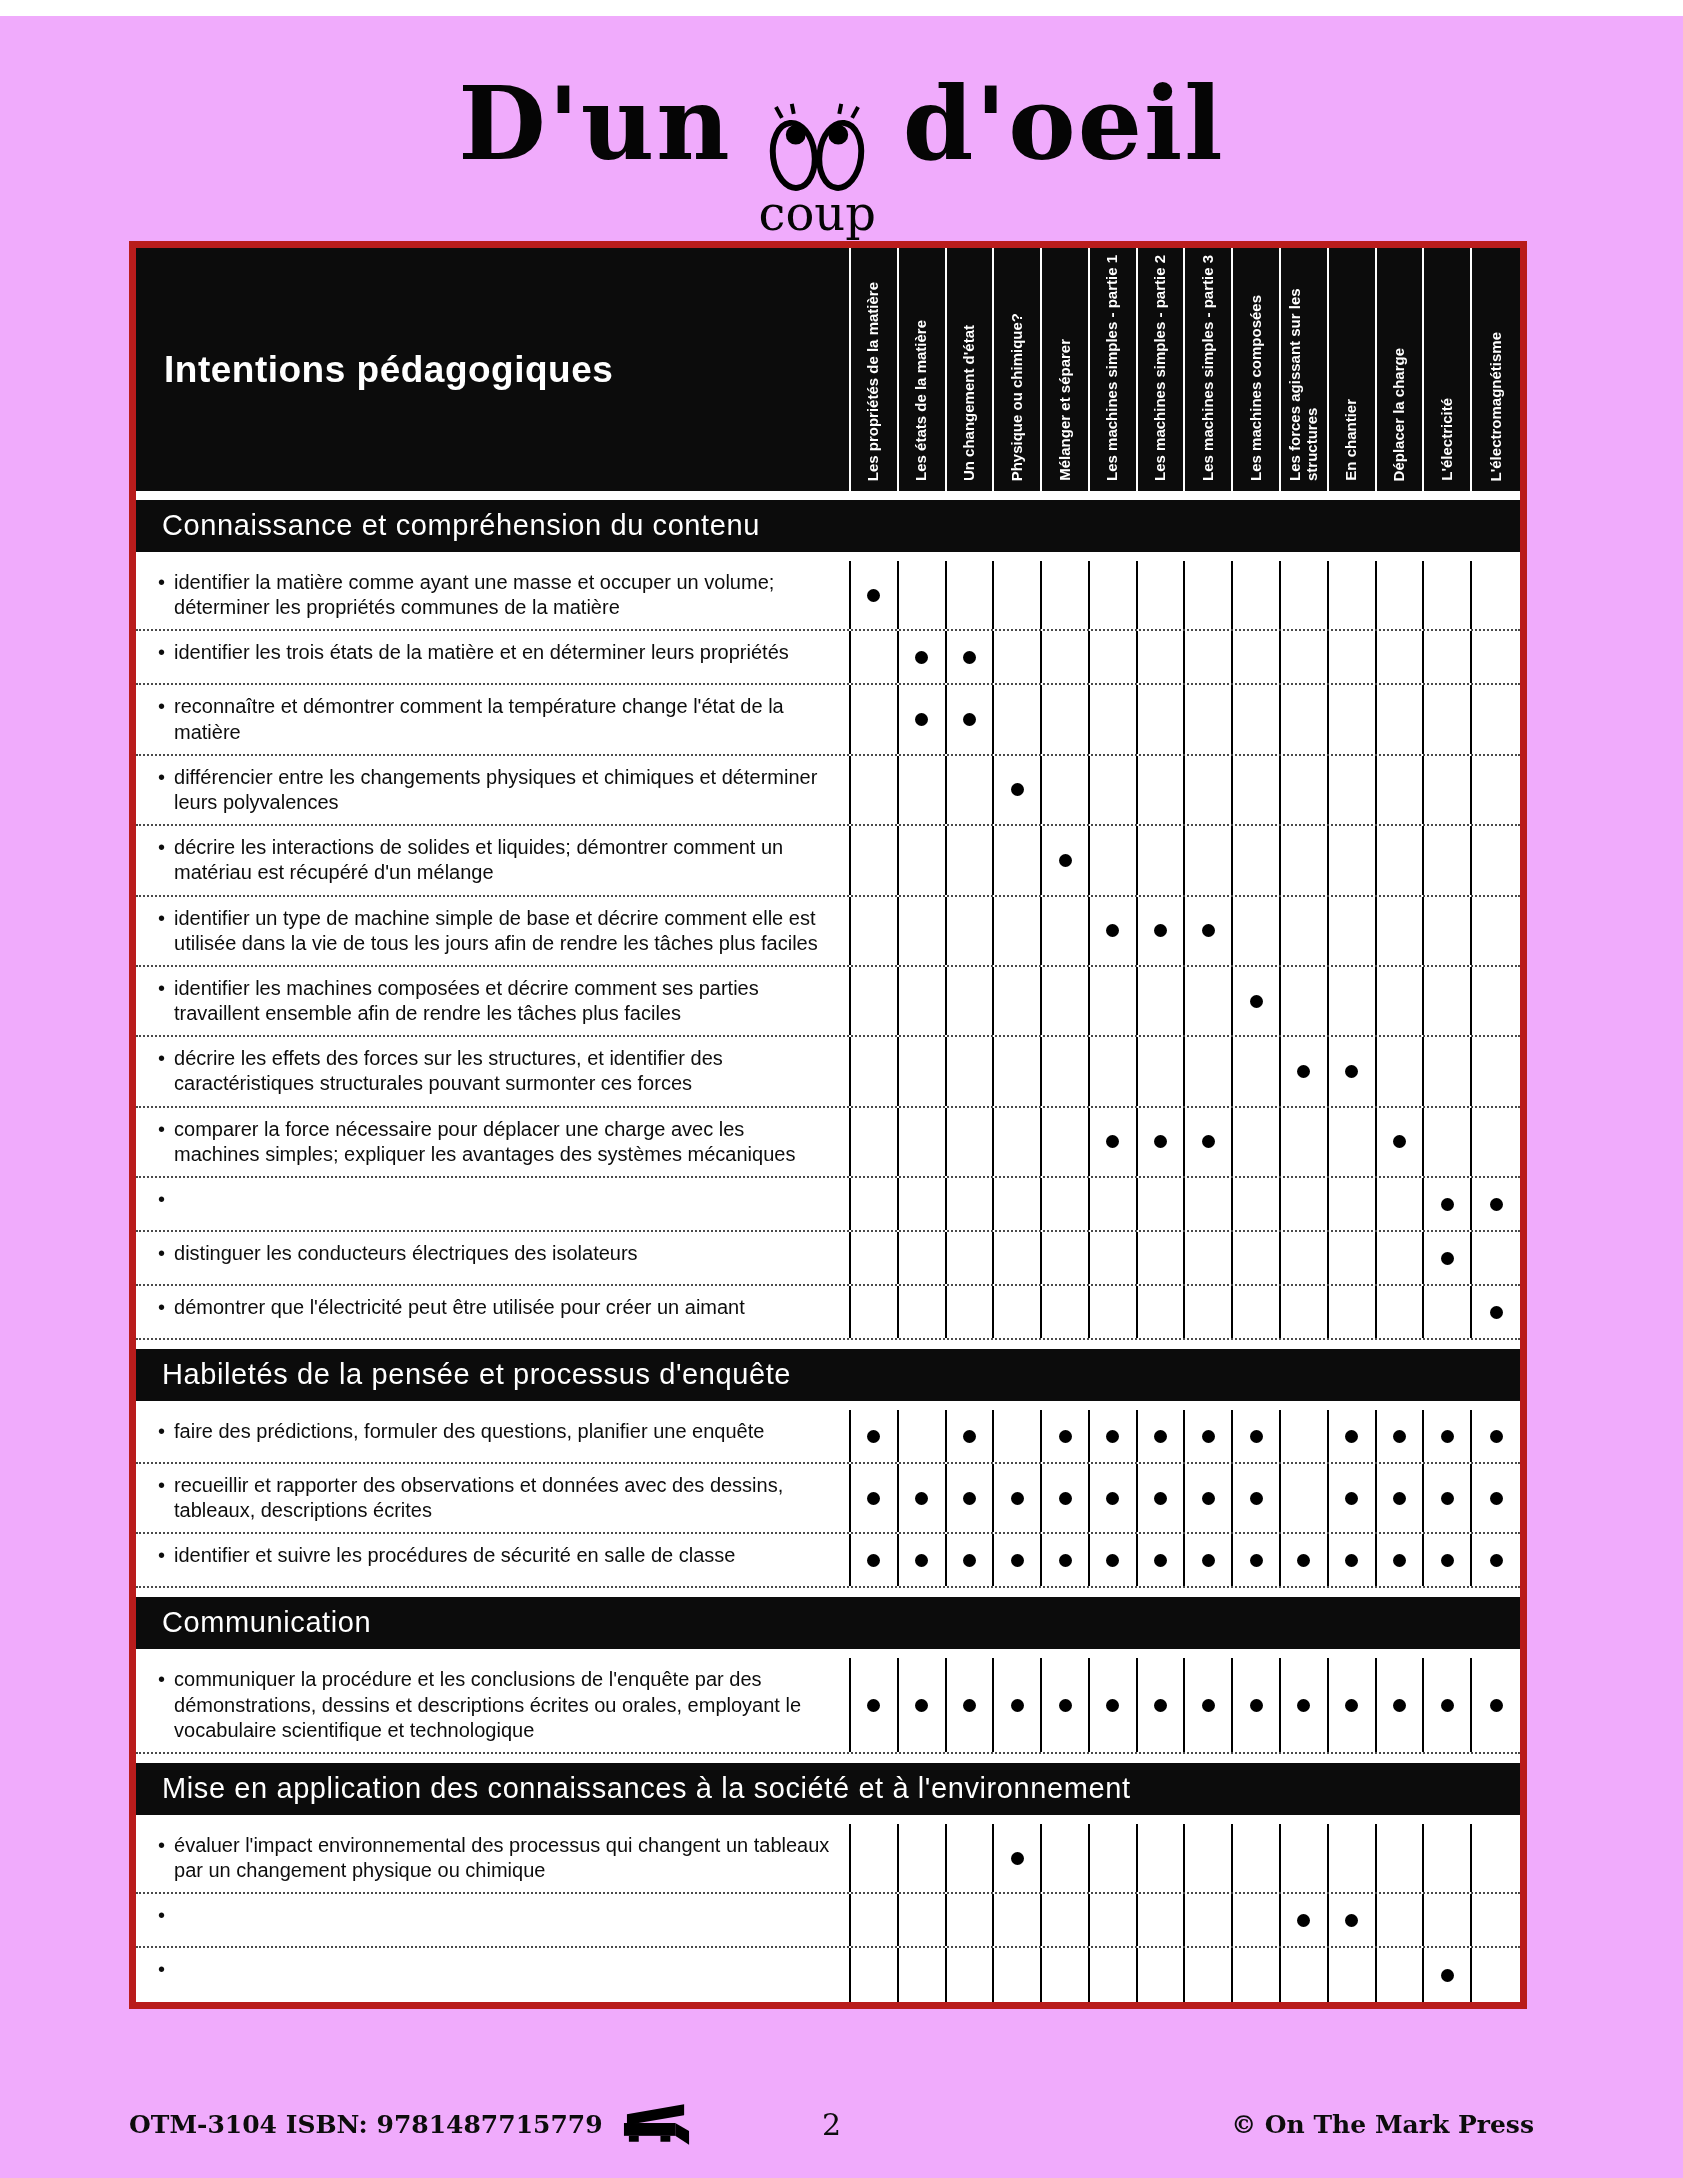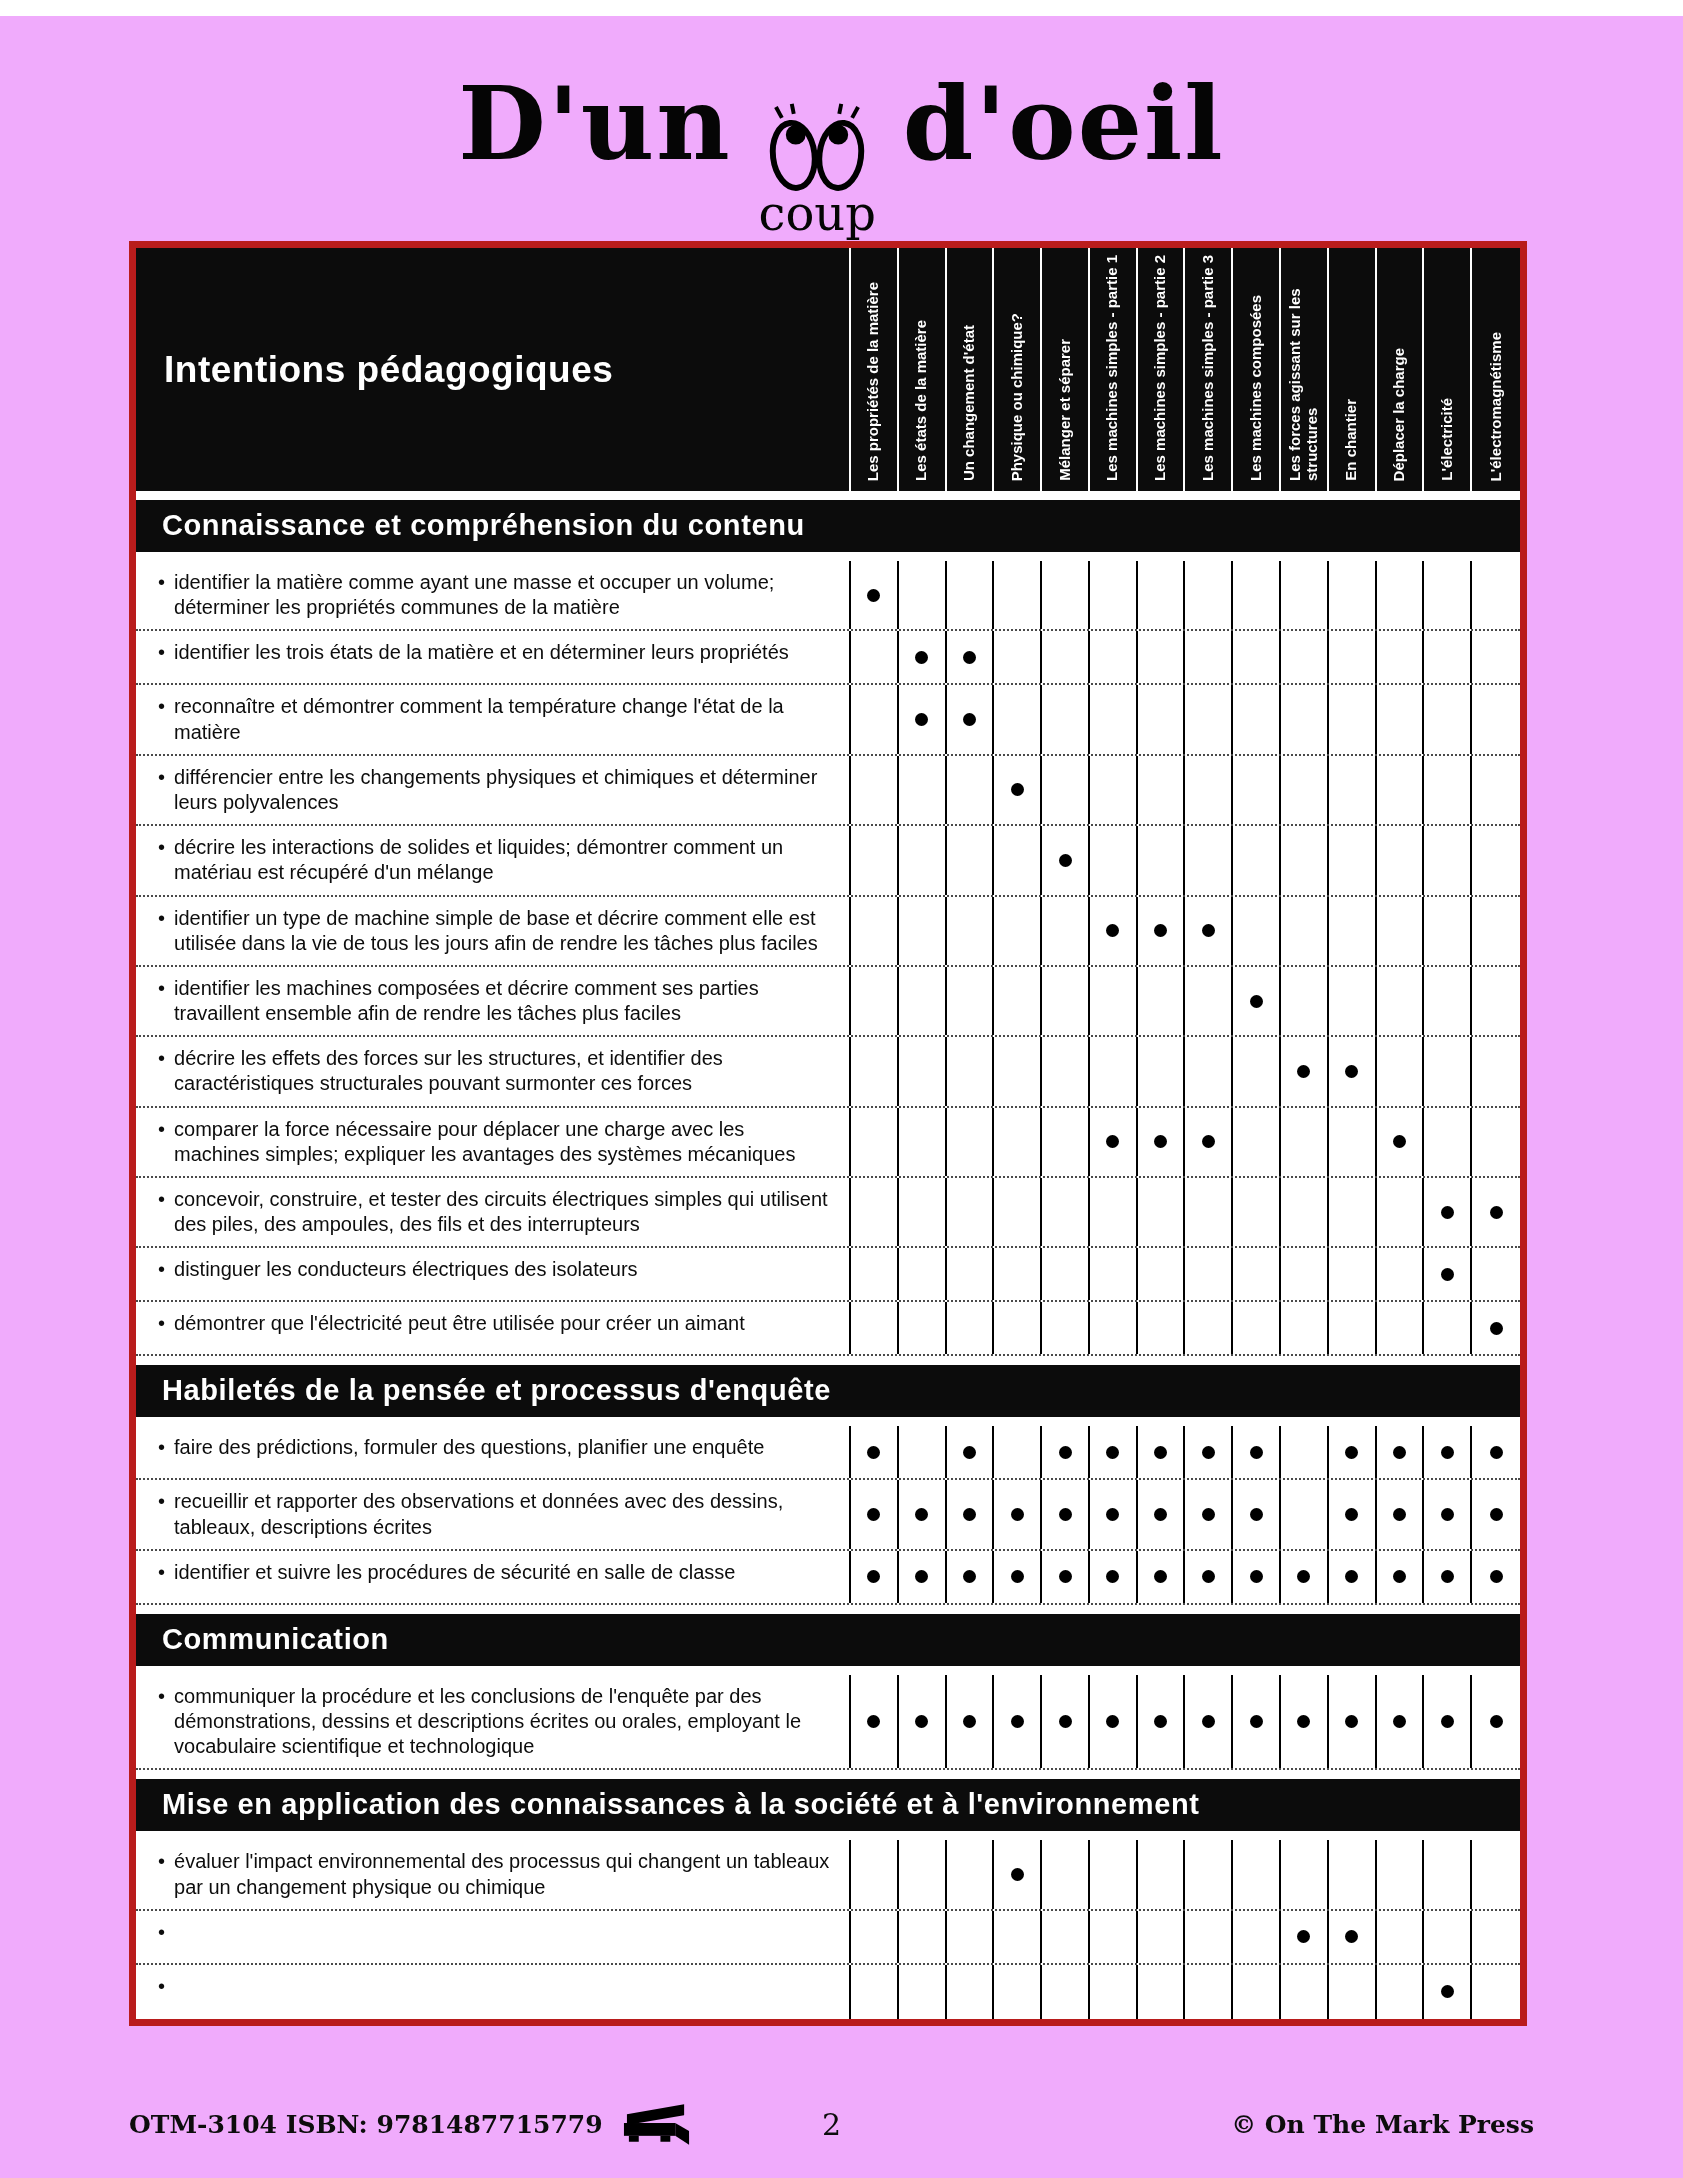--- a/index.html
+++ b/index.html
@@ -52,21 +52,21 @@
   }
   .col-head:last-child { border-right:none; }
   .col-head span {
     writing-mode:vertical-rl; transform:rotate(180deg);
     color:#fff; font-size:15px; font-weight:bold; line-height:1.12;
     max-height:226px; text-align:left;
   }
 
   .section-header {
     background:#0c0c0c; color:#fff;
-    font-size:29px; font-weight:bold; letter-spacing:0.6px;
+    font-size:29px; font-weight:normal; letter-spacing:0.6px;
     padding:9px 12px 10px 26px;
     margin:9px 0;
   }
 
   .row { display:flex; border-bottom:2px dotted #4a4a4a; min-height:54px; }
   .row:last-child { border-bottom:none; }
   .row-label {
     width:715px; flex:0 0 715px;
     border-right:2px solid #000;
     padding:9px 16px 9px 22px;
@@ -394,21 +394,20 @@
             <div class="cell">
               <span class="dot"></span>
             </div>
             <div class="cell"></div>
             <div class="cell"></div>
           </div>
         </div>
         <div class="row">
           <div class="row-label">
             <span class="bullet">•</span>
-            <span>concevoir, construire, et tester des circuits électriques simples qui utilisent des piles, des ampoules, des fils et des interrupteurs</span>
           </div>
           <div class="cells">
             <div class="cell"></div>
             <div class="cell"></div>
             <div class="cell"></div>
             <div class="cell"></div>
             <div class="cell"></div>
             <div class="cell"></div>
             <div class="cell"></div>
             <div class="cell"></div>

